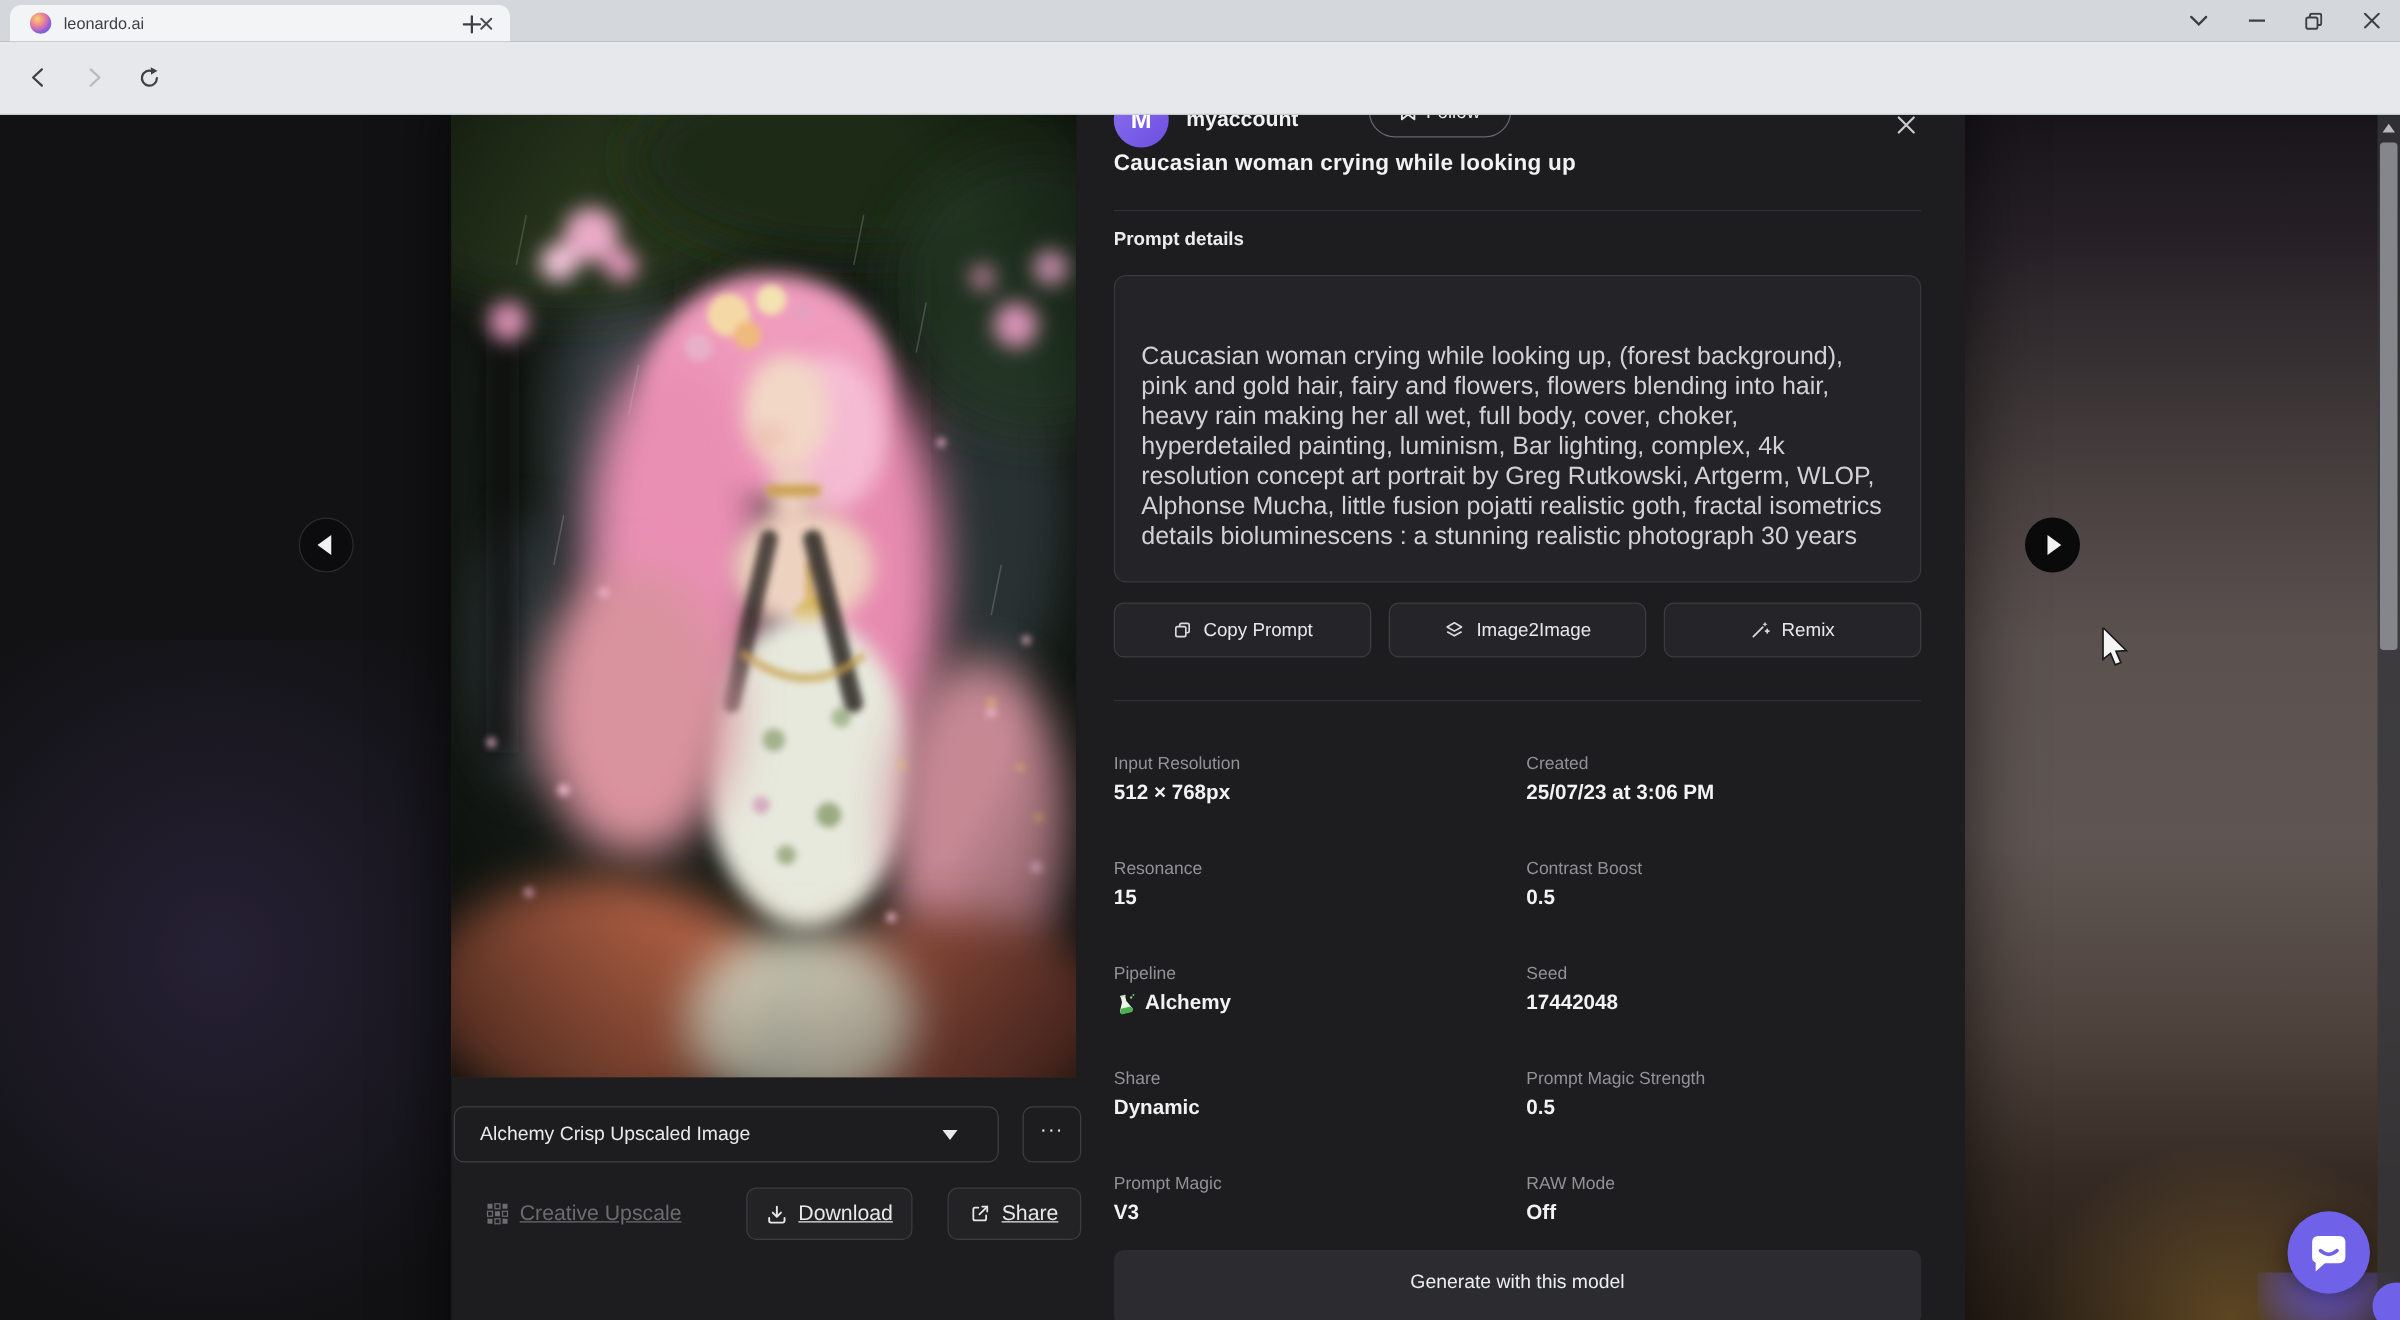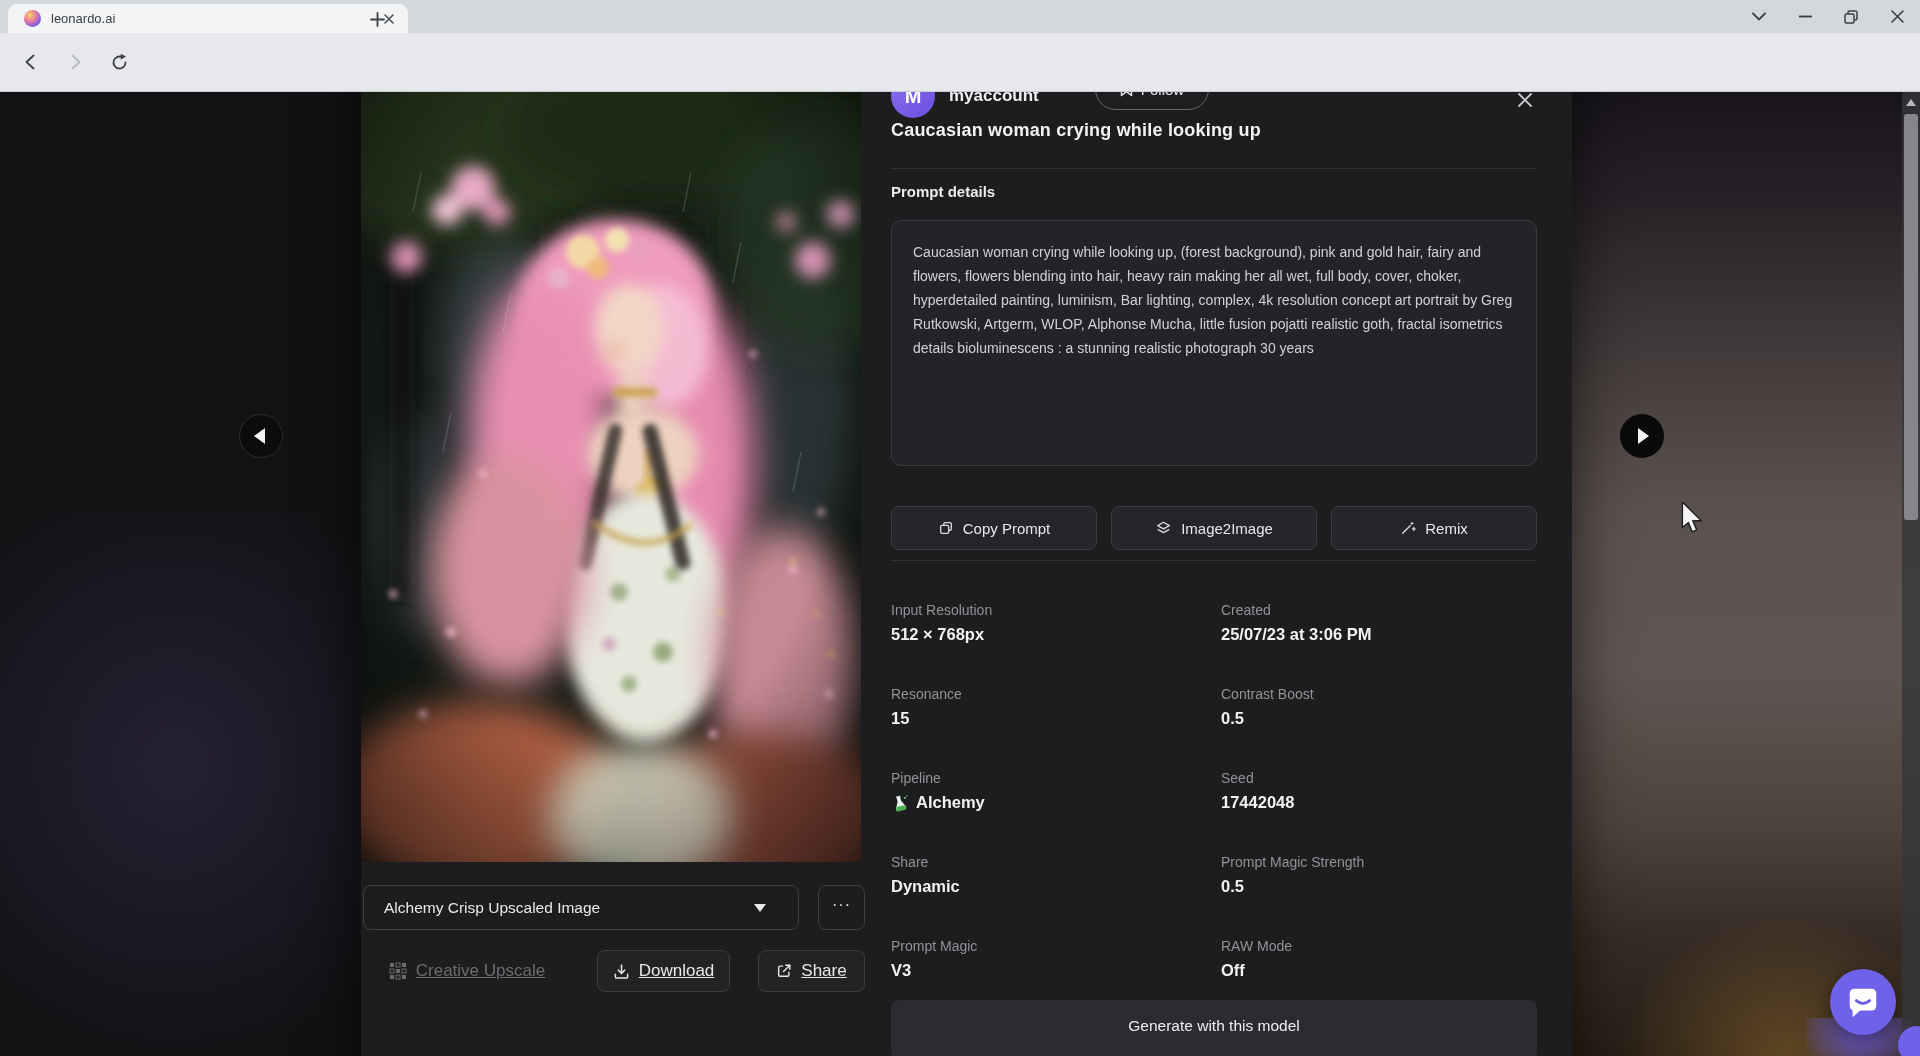--- a/index.html
+++ b/index.html
@@ -53,23 +53,23 @@
   
   .avatar { position:absolute; left:530px; top:12px; width:44px; height:44px; border-radius:50%; background:linear-gradient(135deg,#8a70f0,#6c4fe0); color:#fff; font-weight:bold; font-size:20px; display:flex; align-items:center; justify-content:center; }
   .username { position:absolute; left:588px; top:24px; font-size:17px; font-weight:bold; color:#f0f0f2; }
   .follow-btn { position:absolute; left:734px; top:6px; width:114px; height:42px; border:1px solid #66666b; border-radius:21px; display:flex; align-items:center; justify-content:center; gap:8px; color:#e8e8ea; font-size:15px; background:rgba(32,32,35,.6); }
   .modal-close { position:absolute; left:1150px; top:24px; width:28px; height:28px; display:flex; align-items:center; justify-content:center; }
   .img-title { position:absolute; left:530px; top:58px; width:646px; font-size:18px; font-weight:bold; color:#f2f2f4; letter-spacing:.2px; }
   .divider { position:absolute; left:530px; width:646px; height:1px; background:#303034; }
   .d1 { top:106px; } .d2 { top:498px; }
   .prompt-heading { position:absolute; left:530px; top:121px; font-size:15px; font-weight:bold; color:#ececef; }
   .prompt-box { position:absolute; left:530px; top:158px; width:646px; height:246px; background:#242428; border:1px solid #39393d; border-radius:10px; padding:19px 21px; overflow:hidden; }
-  .prompt-text { font-size:14px; line-height:24px; color:#d2d2d5; }
+  .prompt-text { font-size:20px; line-height:24px; color:#d2d2d5;margin-top:33px; }
   .actions-row { position:absolute; left:530px; top:420px; width:646px; height:44px; display:flex; gap:14px; }
-  .action-btn { flex:1 1 0; height:44px; background:#252529; border:1px solid #3d3d41; border-radius:8px; display:flex; align-items:center; justify-content:center; gap:9px; color:#e8e8ea; font-size:15px;margin-top:24px; }
+  .action-btn { flex:1 1 0; height:44px; background:#252529; border:1px solid #3d3d41; border-radius:8px; display:flex; align-items:center; justify-content:center; gap:9px; color:#e8e8ea; font-size:15px; }
   .cell { position:absolute; width:320px; }
   .cell .lbl { font-size:14px; color:#929297; }
   .cell .val { margin-top:7px; font-size:16.5px; font-weight:bold; color:#f2f2f4; display:flex; align-items:center; gap:7px; }
   .generate-btn { position:absolute; left:530px; top:938px; width:646px; height:60px; background:#2c2c30; border-radius:8px; display:flex; justify-content:center; color:#eceef0; font-size:15.5px; padding-top:17px; }
   
   .nav-circle { position:absolute; width:44px; height:44px; border-radius:50%; display:flex; align-items:center; justify-content:center; }
   .prev { left:239px; top:322px; background:#0c0c0e; border:1px solid #2b2b2e; }
   .next { left:1620px; top:322px; background:#0a0a0b; }
   .tri-left { width:0; height:0; border-top:8px solid transparent; border-bottom:8px solid transparent; border-right:11px solid #f2f2f2; margin-right:3px; }
   .tri-right { width:0; height:0; border-top:8px solid transparent; border-bottom:8px solid transparent; border-left:11px solid #f2f2f2; margin-left:3px; }

